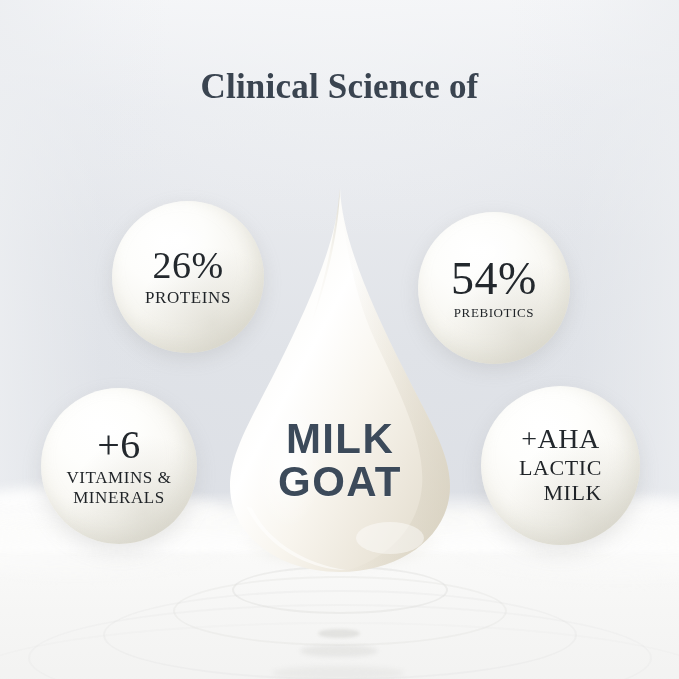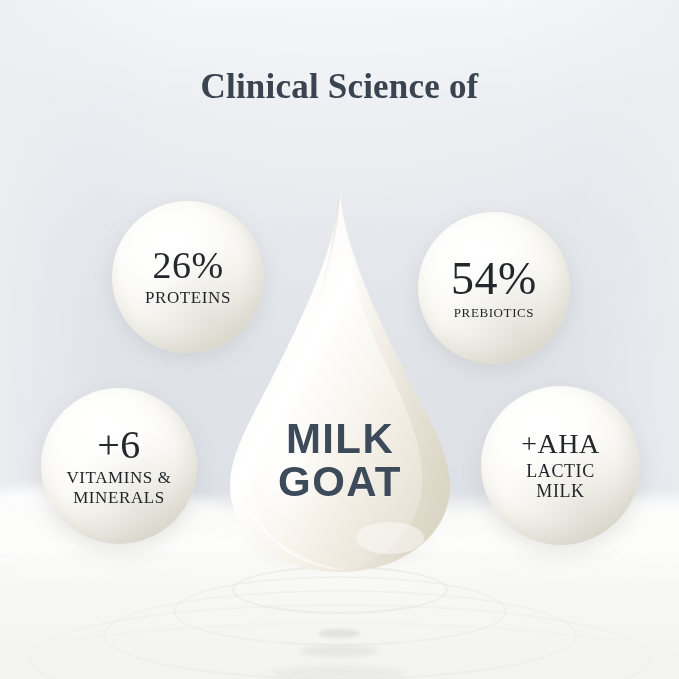--- a/index.html
+++ b/index.html
@@ -227,21 +227,21 @@
   .b-bl .big { font-size: 40px; }
   .b-bl .small { font-size: 17px; margin-top: 3px; }
 
   .b-br {
     left: 481px; top: 386px; width: 159px; height: 159px;
     background:
       radial-gradient(circle at 36% 24%, #ffffff 0%, #fefefc 26%, #faf9f5 50%, #f2f1ea 72%, #e6e4da 91%, #dbd9cf 100%);
     box-shadow: 0 8px 20px rgba(150,150,150,0.2), inset -8px -10px 20px rgba(203,200,188,0.42);
   }
   .b-br .big { font-size: 28px; }
-  .b-br .small { font-size: 18px; margin-top: 3px; }
+  .b-br .small { font-size: 22px; margin-top: 3px; text-align: right; }
 
   .bubble-gloss {
     position: absolute;
     left: 22%;
     top: 12%;
     width: 42%;
     height: 28%;
     border-radius: 50%;
     background: radial-gradient(50% 50% at 50% 50%, rgba(255,255,255,0.95) 0%, rgba(255,255,255,0.35) 55%, rgba(255,255,255,0) 100%);
     pointer-events: none;

